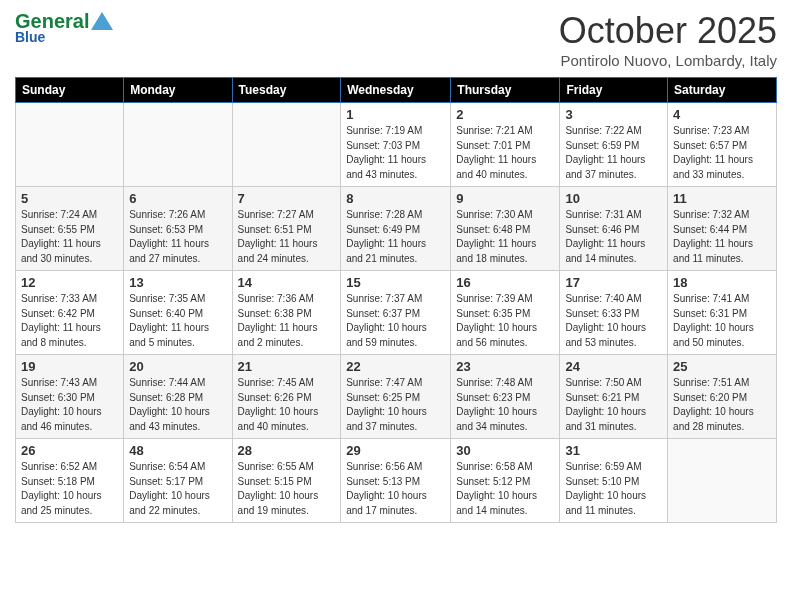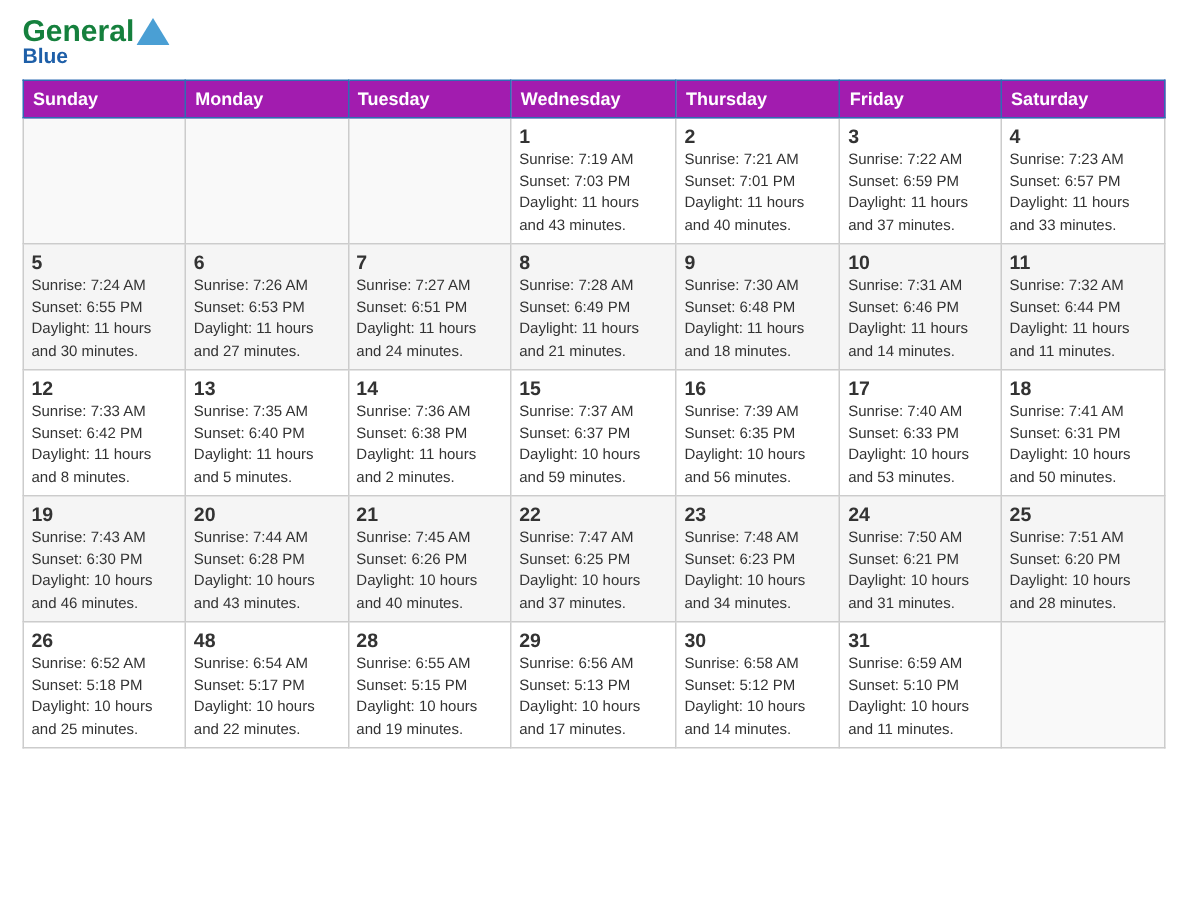--- a/index.html
+++ b/index.html
@@ -36,21 +36,21 @@
     .subtitle {
       font-size: 15px;
       color: #555;
     }
     table {
       width: 100%;
       border-collapse: collapse;
       font-size: 11px;
     }
     thead tr th {
-      background-color: #a21caf;
+      background-color: #000000;
       color: #fff;
       text-align: left;
       padding: 5px 6px;
       font-size: 12px;
       font-weight: bold;
       border: 1px solid #2e6db4;
     }
     tbody tr td {
       border: 1px solid #ccc;
       vertical-align: top;
@@ -85,20 +85,22 @@
   <div class="logo">
     <div class="logo-line">
       <span style="font-size:20px;font-weight:bold;color:#15803d;">General</span>
       <svg width="22" height="18" viewBox="0 0 22 18" style="margin-left:2px;margin-top:-2px;">
         <polygon points="0,18 11,0 22,18" fill="#4a9fd4"></polygon>
       </svg>
     </div>
     <span style="font-size:14px;font-weight:bold;color:#1e5fa8;margin-top:-4px;">Blue</span>
   </div>
   <div class="title-area">
+    <div class="month-title">October 2025</div>
+    <div class="subtitle">Pontirolo Nuovo, Lombardy, Italy</div>
   </div>
 </div>
 
 <table>
   <thead>
     <tr>
     <th>Sunday</th>
         <th>Monday</th>
         <th>Tuesday</th>
         <th>Wednesday</th>

